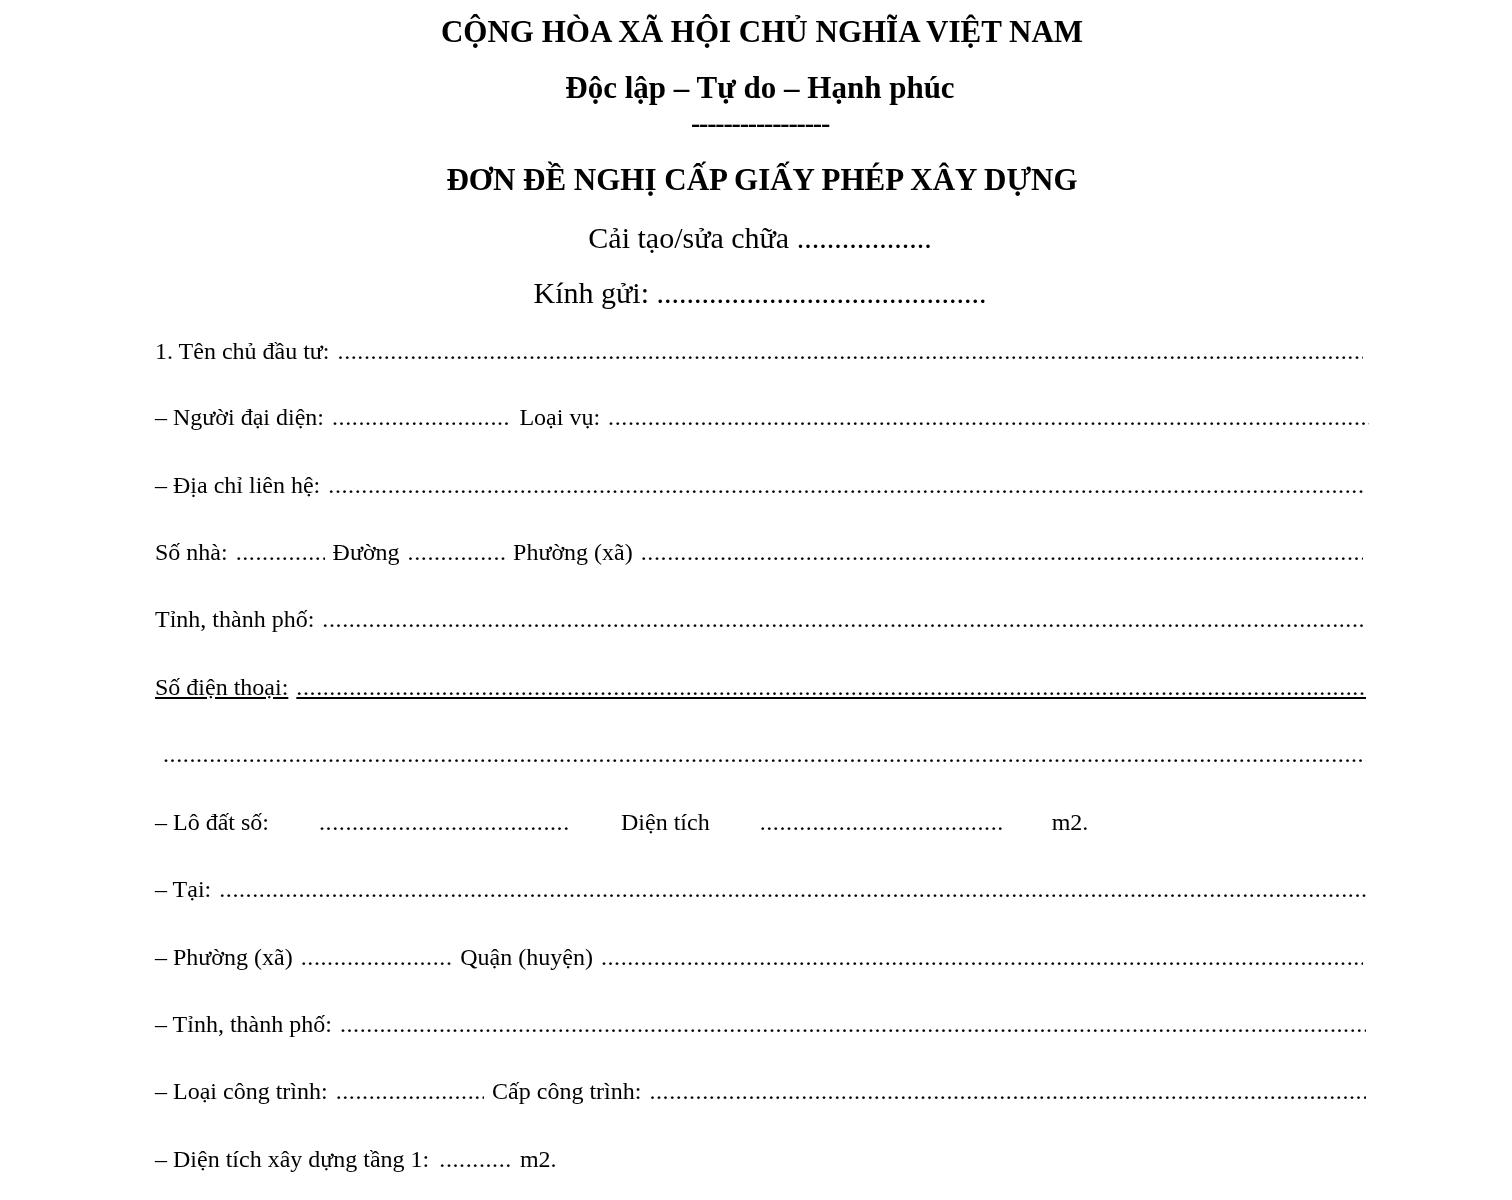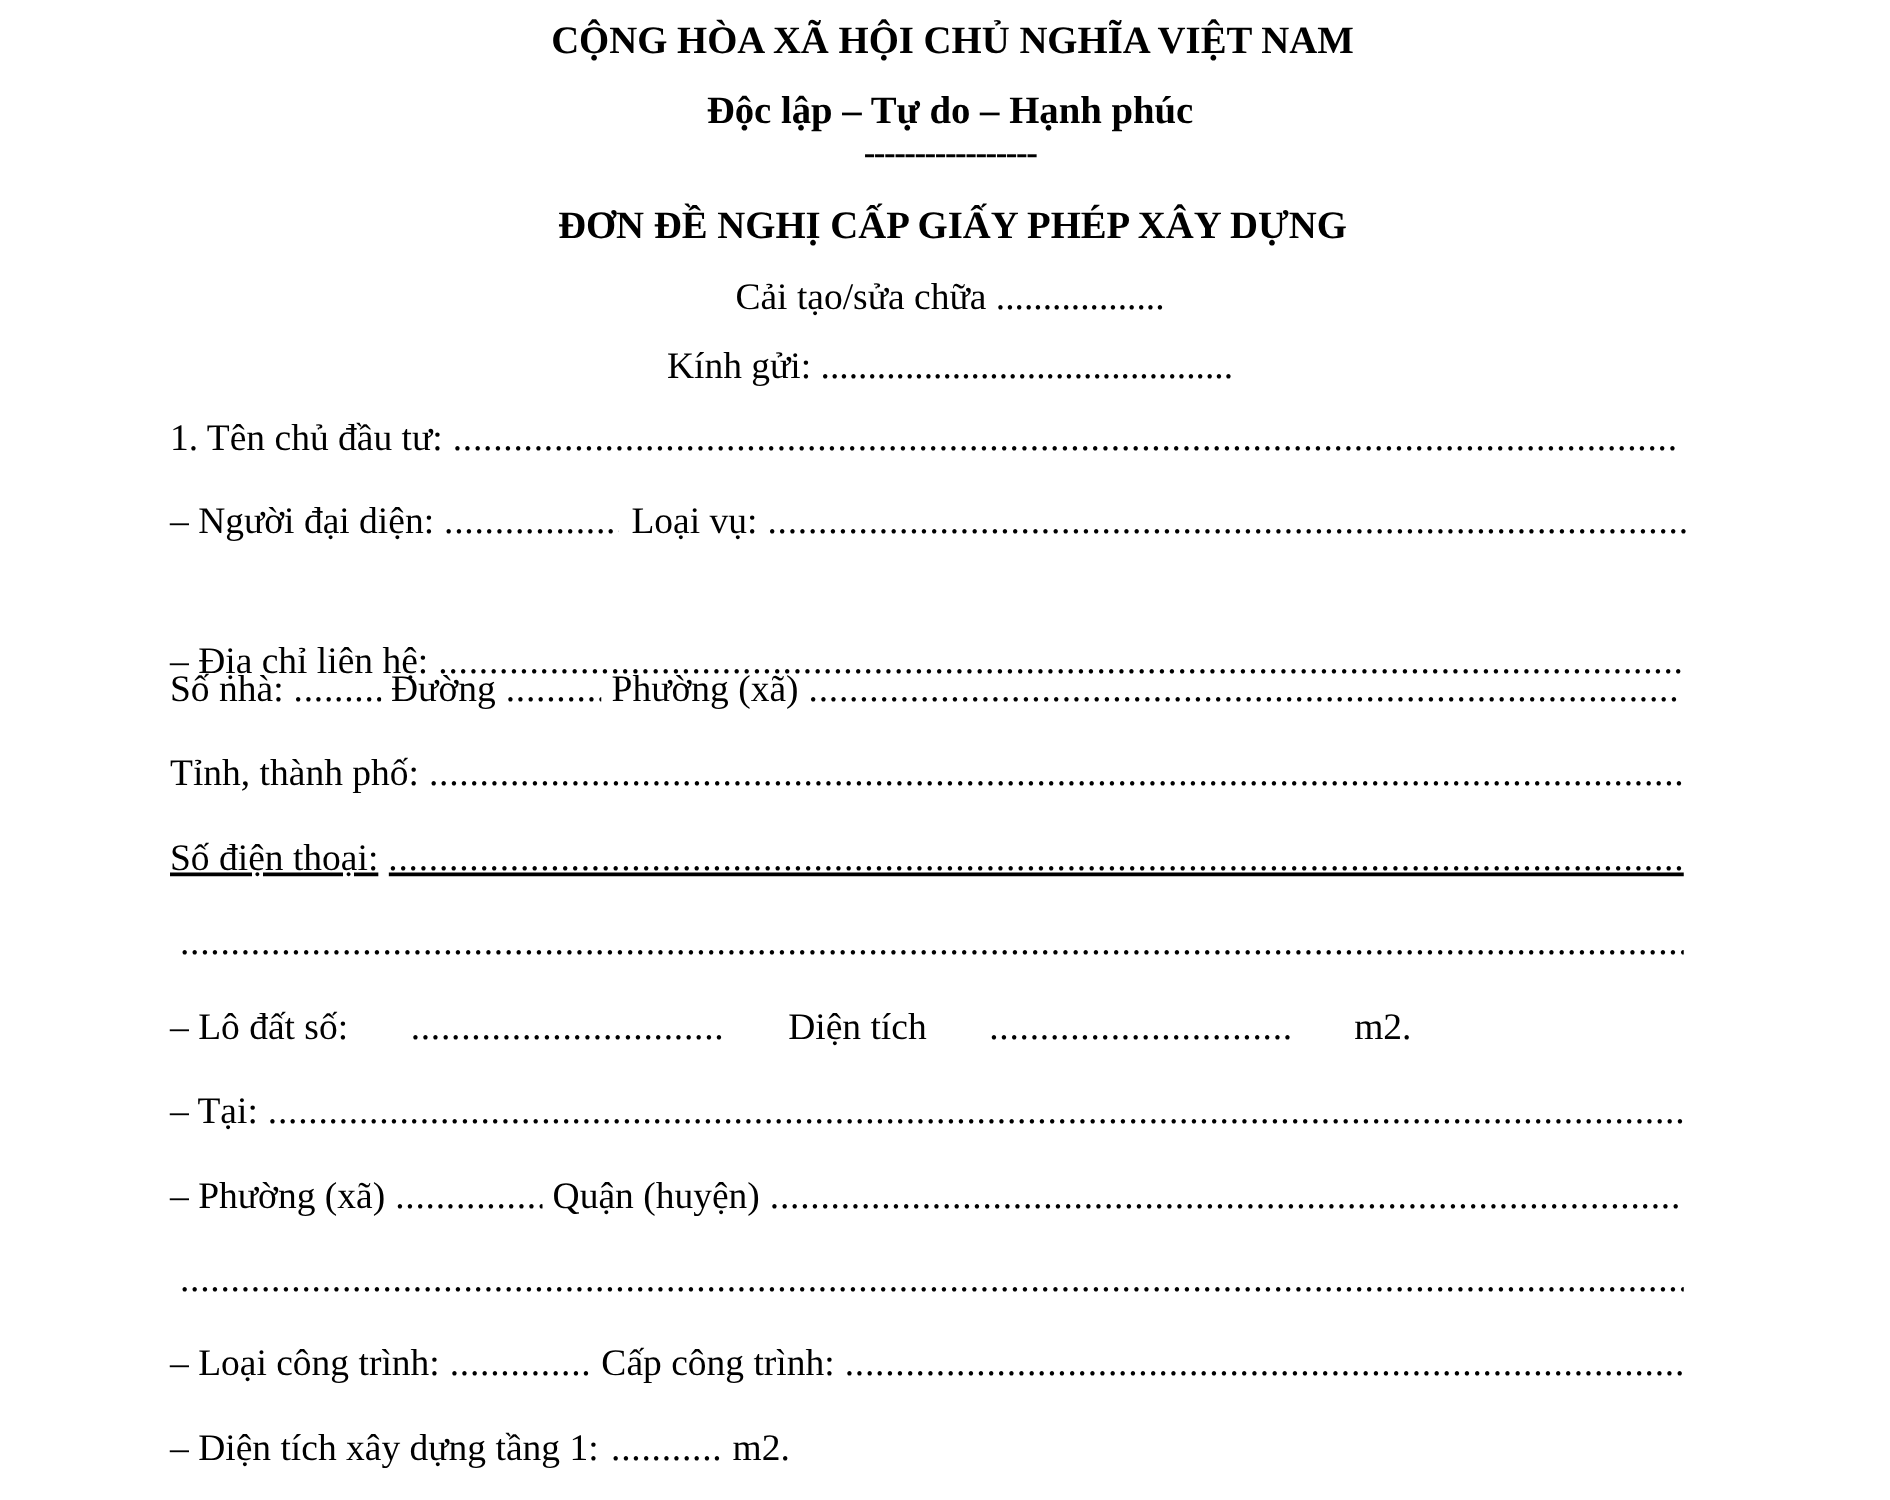--- a/index.html
+++ b/index.html
@@ -60,25 +60,25 @@
     .recipient {
       top: 273px;
       font-size: 30px;
       line-height: 40px;
       padding-left: 4px;
     }
     .recipient .label { font-weight: normal; }
 
     .field-row {
       position: absolute;
-      left: 136px;
+      left: 155px;
       height: 40px;
       display: flex;
       align-items: baseline;
-      font-size: 30px;
+      font-size: 24px;
       line-height: 40px;
       white-space: nowrap;
     }
     .field-label {
       flex: 0 0 auto;
     }
     .fill {
       display: inline-block;
       overflow: hidden;
       white-space: nowrap;
@@ -112,21 +112,21 @@
   <span class="fill flex last">................................................................................................................................................................................................................................................................</span>
 </div>
 
 <div class="field-row" style="top:397px; width:1214px;">
   <span class="field-label">– Người đại diện:</span>
   <span class="fill" style="width:394px; margin-right:10px;">................................................................................................................................................................................................................................................................</span>
   <span class="field-label">Loại vụ:</span>
   <span class="fill flex last">................................................................................................................................................................................................................................................................</span>
 </div>
 
-<div class="field-row" style="top:465px; width:1211px;margin-top:44px;">
+<div class="field-row" style="top:465px; width:1211px;">
   <span class="field-label">– Địa chỉ liên hệ:</span>
   <span class="fill flex last">................................................................................................................................................................................................................................................................</span>
 </div>
 
 <div class="field-row" style="top:532px; width:1208px;">
   <span class="field-label">Số nhà:</span>
   <span class="fill" style="width:208px;">................................................................................................................................................................................................................................................................</span>
   <span class="field-label">Đường</span>
   <span class="fill" style="width:228px;">................................................................................................................................................................................................................................................................</span>
   <span class="field-label">Phường (xã)</span>
@@ -161,20 +161,21 @@
 </div>
 
 <div class="field-row" style="top:937px; width:1208px;">
   <span class="field-label">– Phường (xã)</span>
   <span class="fill" style="width:336px;">................................................................................................................................................................................................................................................................</span>
   <span class="field-label">Quận (huyện)</span>
   <span class="fill flex last">................................................................................................................................................................................................................................................................</span>
 </div>
 
 <div class="field-row" style="top:1004px; width:1211px;">
+  <span class="field-label">– Tỉnh, thành phố:</span>
   <span class="fill flex last">................................................................................................................................................................................................................................................................</span>
 </div>
 
 <div class="field-row" style="top:1071px; width:1211px;">
   <span class="field-label">– Loại công trình:</span>
   <span class="fill" style="width:350px;">................................................................................................................................................................................................................................................................</span>
   <span class="field-label">Cấp công trình:</span>
   <span class="fill flex last">................................................................................................................................................................................................................................................................</span>
 </div>
 

